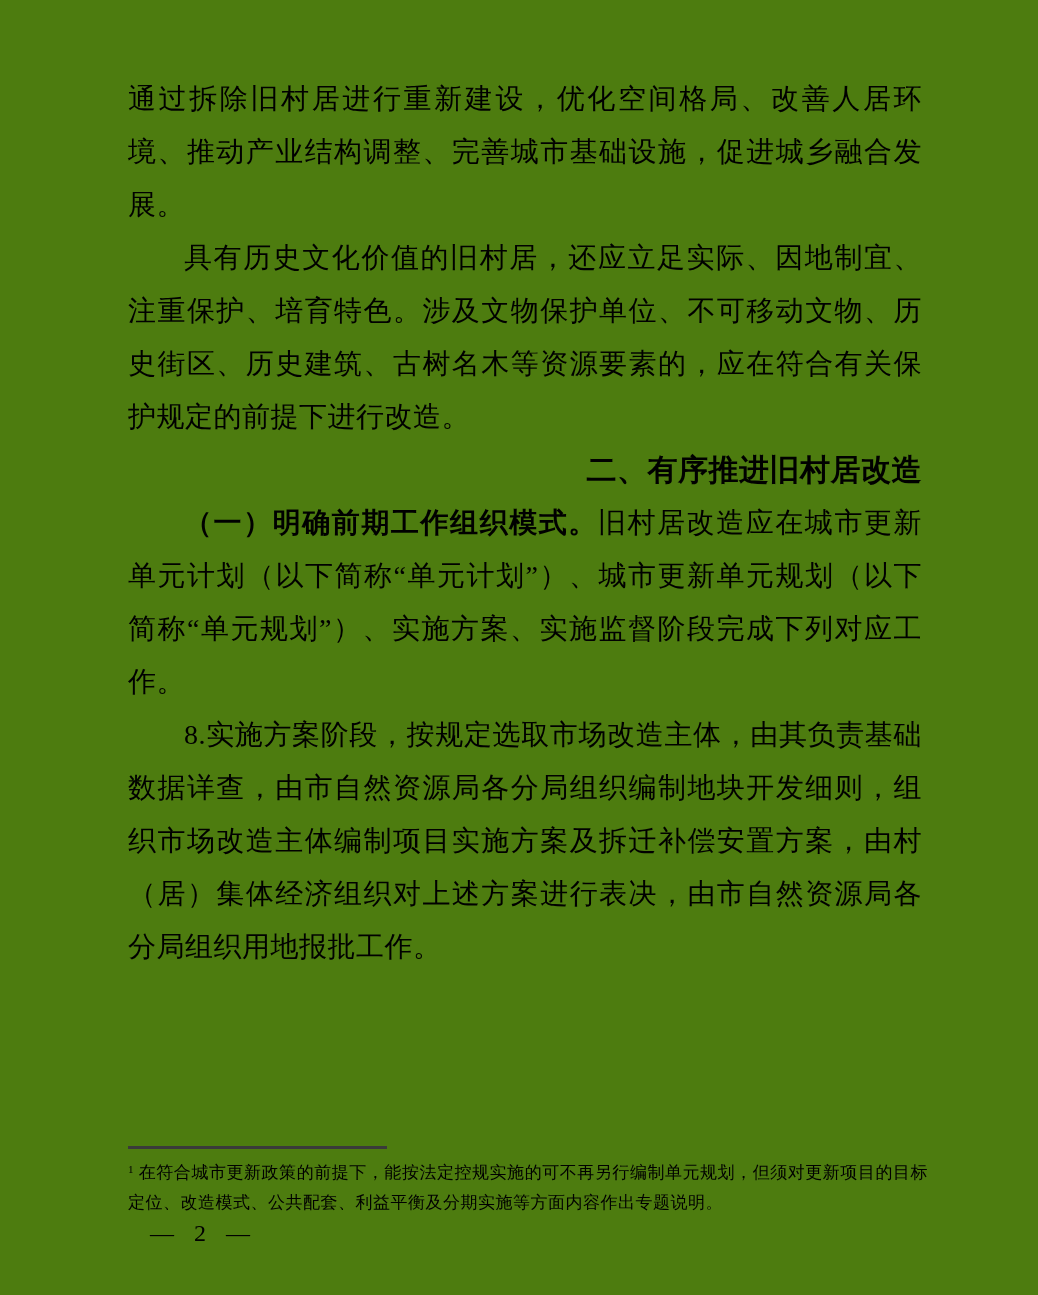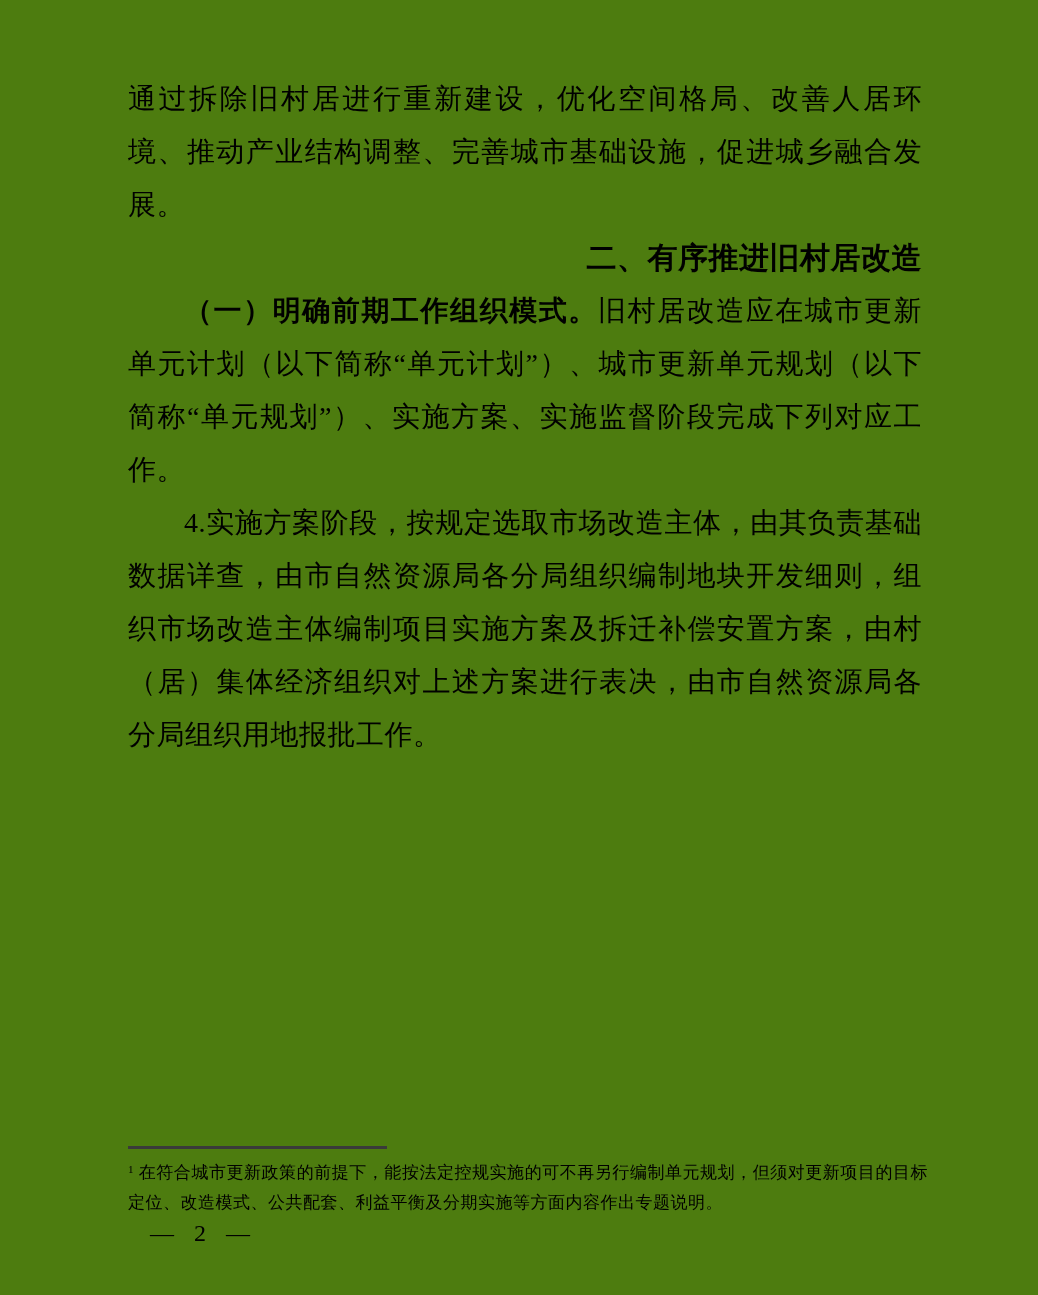--- a/index.html
+++ b/index.html
@@ -80,30 +80,31 @@
 </style>
 </head>
 <body>
 
 <div class="page">
 
   <div class="body-text">
 
     <p>通过拆除旧村居进行重新建设，优化空间格局、改善人居环境、推动产业结构调整、完善城市基础设施，促进城乡融合发展。</p>
 
+    <p class="indented">具有历史文化价值的旧村居，还应立足实际、因地制宜、注重保护、培育特色。涉及文物保护单位、不可移动文物、历史街区、历史建筑、古树名木等资源要素的，应在符合有关保护规定的前提下进行改造。</p>
 
     <p class="heading">二、有序推进旧村居改造</p>
 
     <p class="indented">
       <span class="lead-bold">（一）明确前期工作组织模式。</span><span>旧村居改造应在城市更新单元计划（以下简称“单元计划”）、城市更新单元规划（以下简称“单元规划”）、实施方案、实施监督阶段完成下列对应工作。</span>
     </p>
 
 
 
-    <p class="indented">4.实施方案阶段，按规定选取市场改造主体，由其负责基础数据详查，由市自然资源局各分局组织编制地块开发细则，组织市场改造主体编制项目实施方案及拆迁补偿安置方案，由村（居）集体经济组织对上述方案进行表决，由市自然资源局各分局组织用地报批工作。</p>
+    <p class="indented">8.实施方案阶段，按规定选取市场改造主体，由其负责基础数据详查，由市自然资源局各分局组织编制地块开发细则，组织市场改造主体编制项目实施方案及拆迁补偿安置方案，由村（居）集体经济组织对上述方案进行表决，由市自然资源局各分局组织用地报批工作。</p>
 
   </div>
 
   <div class="footnote-area">
     <div class="footnote-divider"></div>
     <p class="footnote">
       <sup class="fn-ref">1</sup>
       <span>在符合城市更新政策的前提下，能按法定控规实施的可不再另行编制单元规划，但须对更新项目的目标定位、改造模式、公共配套、利益平衡及分期实施等方面内容作出专题说明。</span>
     </p>
   </div>

